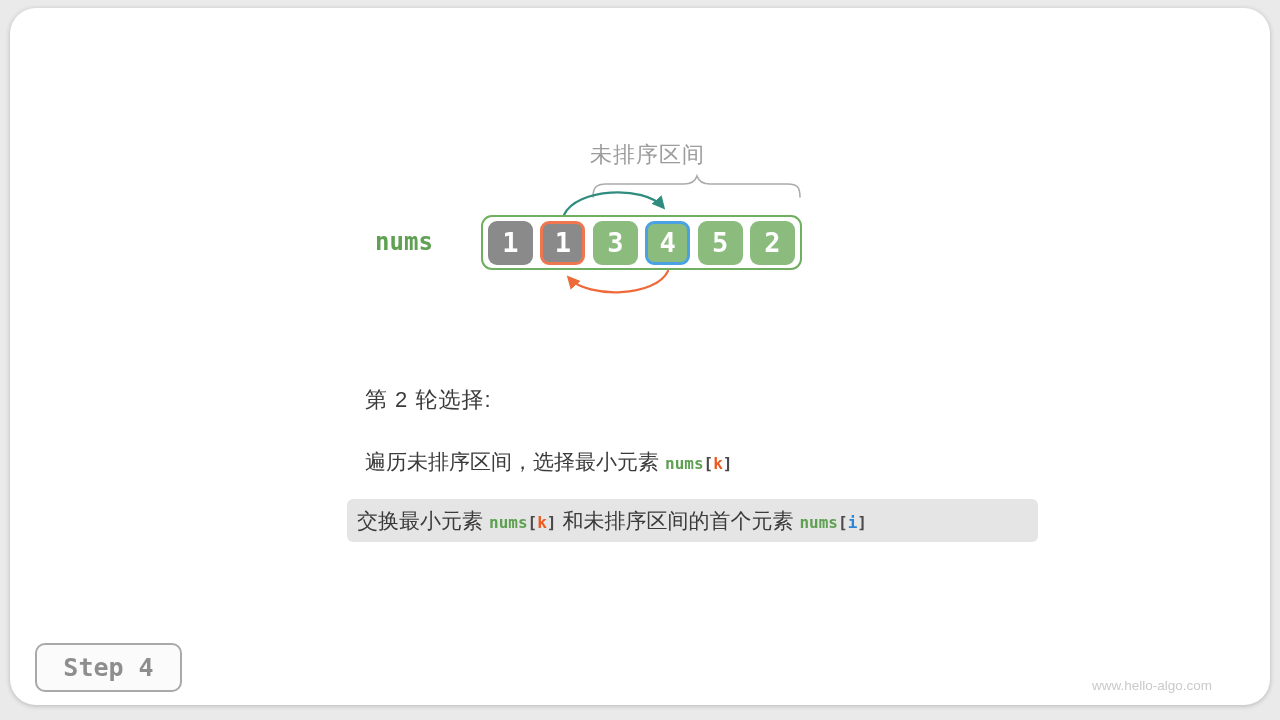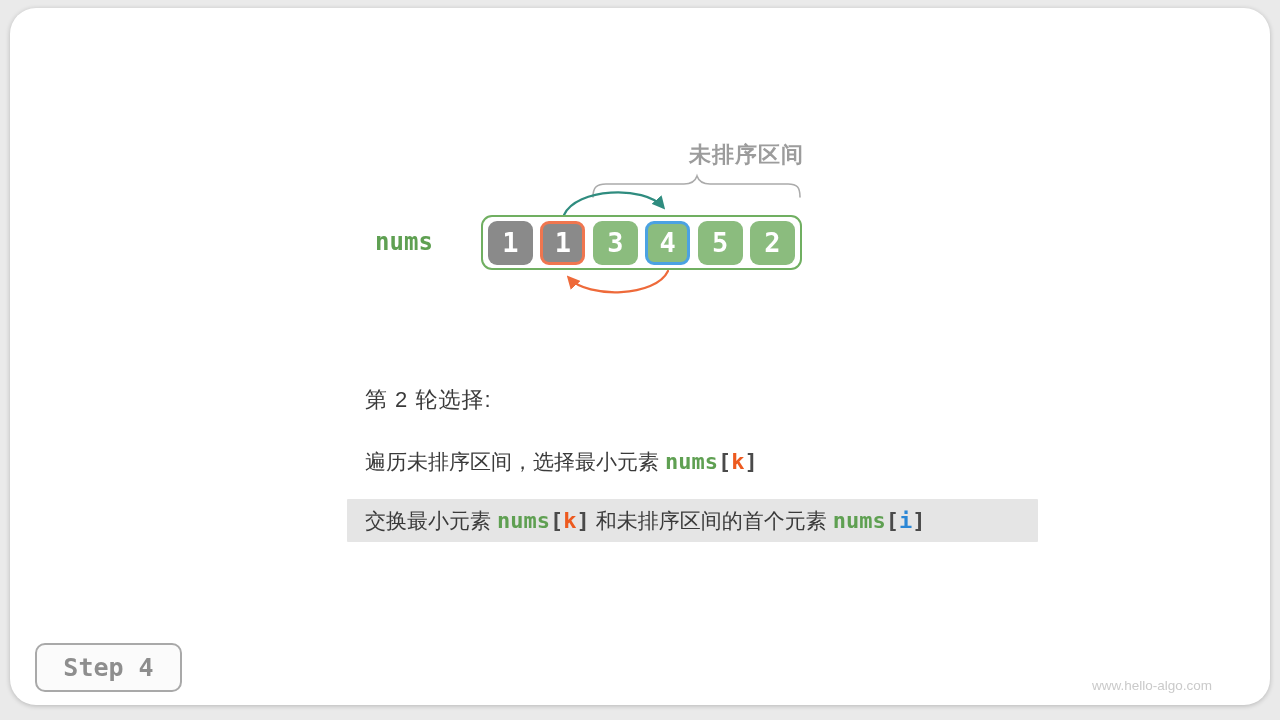--- a/index.html
+++ b/index.html
@@ -20,22 +20,22 @@
   }
   .overlay-svg {
     position: absolute;
     left: 0; top: 0;
     width: 1280px; height: 720px;
     pointer-events: none;
   }
   .unsorted-label {
     position: absolute;
     left: 590px; top: 140px; width: 214px;
-    text-align: right;
-    font-size: 22px; font-weight: bold;
+    text-align: left;
+    font-size: 22px; font-weight: normal;
     letter-spacing: 1px;
     color: var(--label-gray, #9C9C9C);
   }
   .nums-label {
     position: absolute;
     left: 368px; top: 228px; width: 72px;
     text-align: center;
     font-family: "DejaVu Sans Mono", monospace;
     font-size: 24px; font-weight: bold;
     color: var(--code-green, #5FA052);
@@ -79,30 +79,30 @@
     left: 365px; top: 448px;
     font-size: 21px;
     color: var(--text-dark, #3A3A3A);
     white-space: nowrap;
   }
   .highlight-line {
     position: absolute;
     left: 347px; top: 499px;
     width: 691px; height: 43px;
     background: var(--highlight-bg, #E5E5E5);
-    border-radius: 1px;
+    border-radius: 6px;
     font-size: 21px;
     color: var(--text-dark, #3A3A3A);
     line-height: 43px;
-    padding-left: 18px;
+    padding-left: 10px;
     white-space: nowrap;
   }
   .code {
     font-family: "DejaVu Sans Mono", monospace;
-    font-size: 22px; font-weight: bold;
+    font-size: 16px; font-weight: bold;
     margin: 0 6px;
   }
   .code .name    { color: var(--code-green, #5FA052); }
   .code .bracket { color: var(--bracket-dark, #4A4A4A); }
   .code .idx-k   { color: var(--code-orange, #ED5A1F); }
   .code .idx-i   { color: var(--code-blue, #2B87D6); }
 
   .step-button {
     position: absolute;
     left: 35px; top: 643px;

